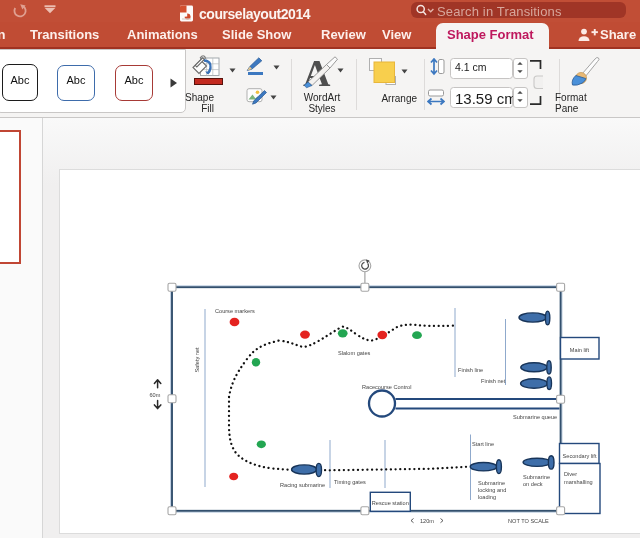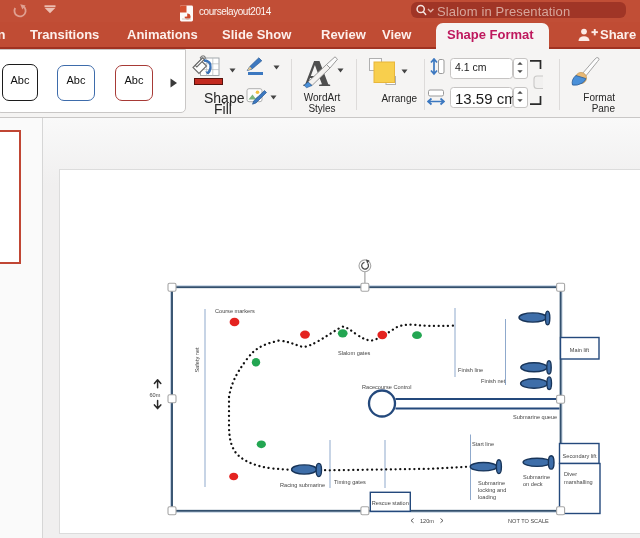--- a/index.html
+++ b/index.html
@@ -18,29 +18,29 @@
  <rect x="0.5" y="0.3" width="11" height="1.7" fill="#ecbfb2"></rect>
  <path d="M 0.5 2.8 L 11.5 2.8 L 6 8.3 Z" fill="#ecbfb2"></path>
 </svg>
 
 <svg class="abs" style="left:179px;top:5px" width="15" height="17" viewBox="0 0 15 17">
  <rect x="1" y="0.5" width="13" height="16" rx="1.4" fill="#fdfbfa"></rect>
  <path d="M 1 2 A 1.4 1.4 0 0 1 2.4 0.5 L 7.5 0.5 L 7.5 7.5 L 1 7.5 Z" fill="#d4502f"></path>
  <path d="M 8.2 8.6 A 3 3 0 1 1 5.6 11.8 L 8.2 11.4 Z" fill="#cf4b2d"></path>
  <rect x="3" y="13.4" width="9" height="1.2" fill="#d8d0cc"></rect>
 </svg>
-<div class="abs" style="left:199px;top:6px;width:160px;height:17px;color:#fcf4f1;font-size:10px;font-weight:400;letter-spacing:-0.45px">courselayout2014</div>
+<div class="abs" style="left:199px;top:6px;width:160px;height:17px;color:#fcf4f1;font-size:14px;font-weight:700;letter-spacing:-0.45px">courselayout2014</div>
 
 <div class="abs" style="left:411px;top:2px;width:215px;height:16px;background:#a03526;border-radius:6px"></div>
 <svg class="abs" style="left:414px;top:3px" width="24" height="15" viewBox="0 0 24 15">
  <circle cx="6.7" cy="6" r="3.6" fill="none" stroke="#f4e4df" stroke-width="1.5"></circle>
  <line x1="9.3" y1="8.8" x2="11.7" y2="11.4" stroke="#f4e4df" stroke-width="1.5" stroke-linecap="round"></line>
  <path d="M 14 6 L 16.7 8.7 L 19.4 6" fill="none" stroke="#e3b6ab" stroke-width="1.4"></path>
 </svg>
-<div class="abs" style="left:437px;top:3.5px;width:190px;height:14px;color:#d7a69b;font-size:13px;font-weight:400;letter-spacing:0.15px">Slalom in Presentation</div>
+<div class="abs" style="left:437px;top:3.5px;width:190px;height:14px;color:#d7a69b;font-size:13px;font-weight:400;letter-spacing:0.15px">Search in Transitions</div>
 
 <div class="abs" style="left:0px;top:22px;width:640px;height:25px;background:#c04c34"></div>
 <div class="abs" style="left:0px;top:47px;width:640px;height:2px;background:#a03221"></div>
 <div class="abs" id="tabs" style="left:0px;top:26.5px;width:640px;height:20px;color:#fdf0ec;font-size:13px;font-weight:700">
  <span class="abs" style="left:-38px;top:0px">Design</span>
  <span class="abs" style="left:30px;top:0px">Transitions</span>
  <span class="abs" style="left:127px;top:0px">Animations</span>
  <span class="abs" style="left:222px;top:0px">Slide Show</span>
  <span class="abs" style="left:321px;top:0px">Review</span>
  <span class="abs" style="left:382px;top:0px">View</span>
@@ -75,21 +75,21 @@
  <path d="M 9.8 1.2 A 2.2 2.2 0 0 1 13.2 3.6 L 11.6 5.2 L 8.4 2.6 Z" fill="none" stroke="#7a7a7a" stroke-width="1.1"></path>
  <path d="M 1 12.5 L 8.5 5 L 14.5 11 L 7 18.5 Z" fill="#fdfdfd" stroke="#6a6a6a" stroke-width="1.1"></path>
  <path d="M 3.2 10.3 L 10.7 2.8 L 12.3 4.4 L 4.8 11.9 Z" fill="#fdfdfd" stroke="#6a6a6a" stroke-width="1.1"></path>
  <path d="M 12 5.5 Q 19.5 6 18.5 13 Q 18 16.5 15.5 18.5" fill="none" stroke="#3a72b8" stroke-width="2.4"></path>
  <path d="M 13.2 16.2 L 15.2 19.2 L 18.2 17.6 Z" fill="#3a72b8"></path>
 </svg>
 <div class="abs" style="left:194px;top:77.5px;width:27px;height:5px;background:#c32a20;border:1px solid #57120c"></div>
 <svg class="abs" style="left:229px;top:68px" width="7" height="5" viewBox="0 0 7 5">
     <path d="M 0.5 0.5 L 6.5 0.5 L 3.5 4.5 Z" fill="#444"></path>
   </svg>
-<div class="abs" style="left:204px;top:93px;width:38px;text-align:center;font-size:14px;line-height:10.5px;color:#262626">Shape<br>Fill</div>
+<div class="abs" style="left:176px;top:93px;width:38px;text-align:right;font-size:10px;line-height:10.5px;color:#262626">Shape<br>Fill</div>
 
 <svg class="abs" style="left:246px;top:57px" width="18" height="14" viewBox="0 0 18 14">
  <path d="M 12.8 0.8 L 15.8 3.8 L 5.8 12.2 L 1.2 13.5 L 3.8 9.5 Z" fill="#3c78c0" stroke="#2a5a94" stroke-width="0.7"></path>
  <path d="M 1.2 13.5 L 3.9 9.6 L 5.9 12.1 Z" fill="#e8c88e"></path>
 </svg>
 <div class="abs" style="left:247.5px;top:71.8px;width:15.5px;height:3.6px;background:#3c78c0"></div>
 <svg class="abs" style="left:272.5px;top:65px" width="7" height="5" viewBox="0 0 7 5">
     <path d="M 0.5 0.5 L 6.5 0.5 L 3.5 4.5 Z" fill="#444"></path>
   </svg>
 
@@ -159,21 +159,21 @@
  <path d="M 11.5 37 L 11.5 45.2 L 1 45.2" fill="none" stroke="#2a2a2a" stroke-width="1.7"></path>
 </svg>
 <div class="abs" style="left:558.5px;top:59px;width:1px;height:51px;background:#dddbda"></div>
 
 <svg class="abs" style="left:568px;top:56px" width="34" height="32" viewBox="0 0 34 32">
  <path d="M 14 18 L 27 3 Q 29 0.5 30.5 2 Q 32 3.5 29.5 5.5 L 17 21 Z" fill="#fcfcfc" stroke="#9a9a9a" stroke-width="0.9"></path>
  <circle cx="13" cy="22" r="5.5" fill="#e8b976" stroke="#c89a55" stroke-width="0.8"></circle>
  <path d="M 7.8 19.5 Q 3 24 4.5 29 Q 9 30 14 27.2 Q 17.5 25.2 17.8 22.5 Z" fill="#4a90d9" stroke="#2a5a94" stroke-width="0.8"></path>
 </svg>
 <div class="abs" style="left:585px;top:93px;width:0;font-size:10px;line-height:10.5px;color:#262626">
-    <div style="width:60px;margin-left:-30px;text-align:right">Format<br>Pane</div>
+    <div style="width:60px;margin-left:-30px;text-align:left">Format<br>Pane</div>
   </div>
 
 <div class="abs" style="left:0px;top:118px;width:640px;height:420px;background:#f0efef"></div>
 <div class="abs" style="left:0px;top:118px;width:42px;height:420px;background:#fafafa"></div>
 <div class="abs" style="left:42px;top:118px;width:1px;height:420px;background:#d6d6d6"></div>
 <div class="abs" style="left:43px;top:118px;width:597px;height:67px;background:linear-gradient(#f9f9f9,#f0efef)"></div>
 
 <div class="abs" style="left:-3px;top:130px;width:20px;height:130px;background:#fff;border:2px solid #c04634"></div>
 
 <div class="abs" style="left:59px;top:169px;width:581px;height:363px;background:#fff;border:1px solid #dcdcdc;border-right:none"></div>

